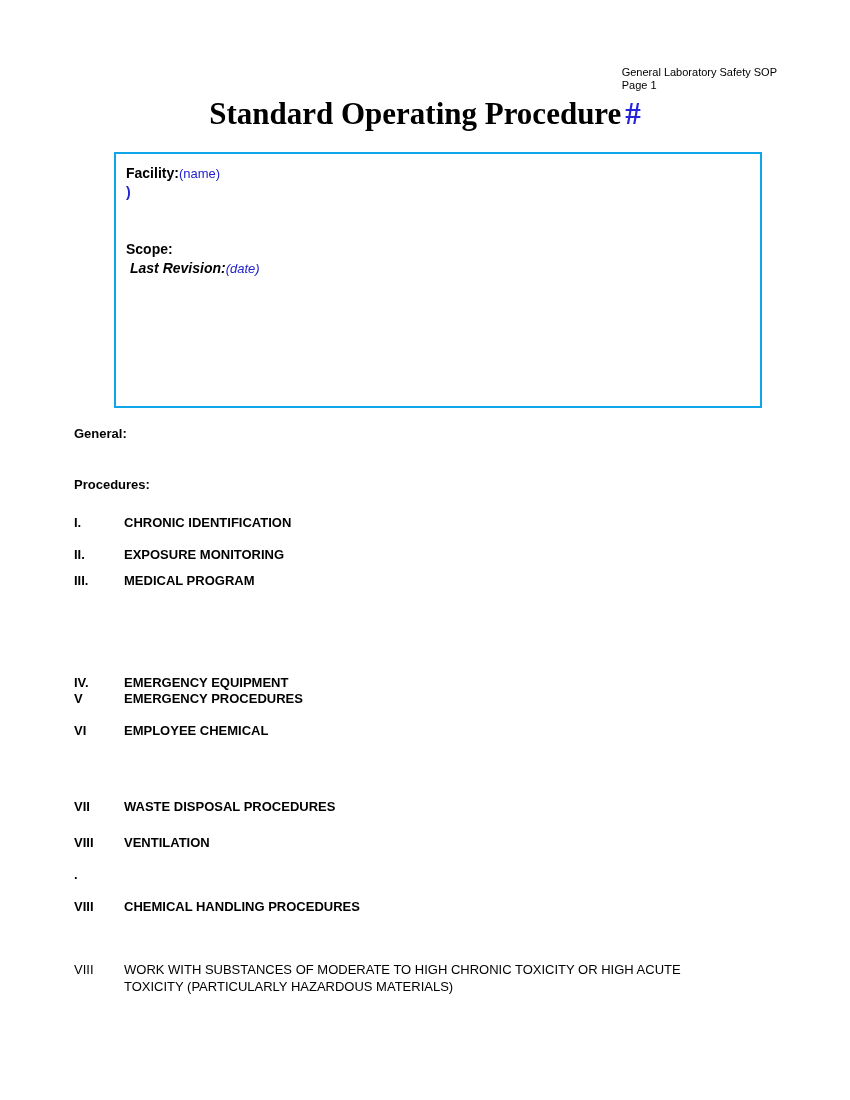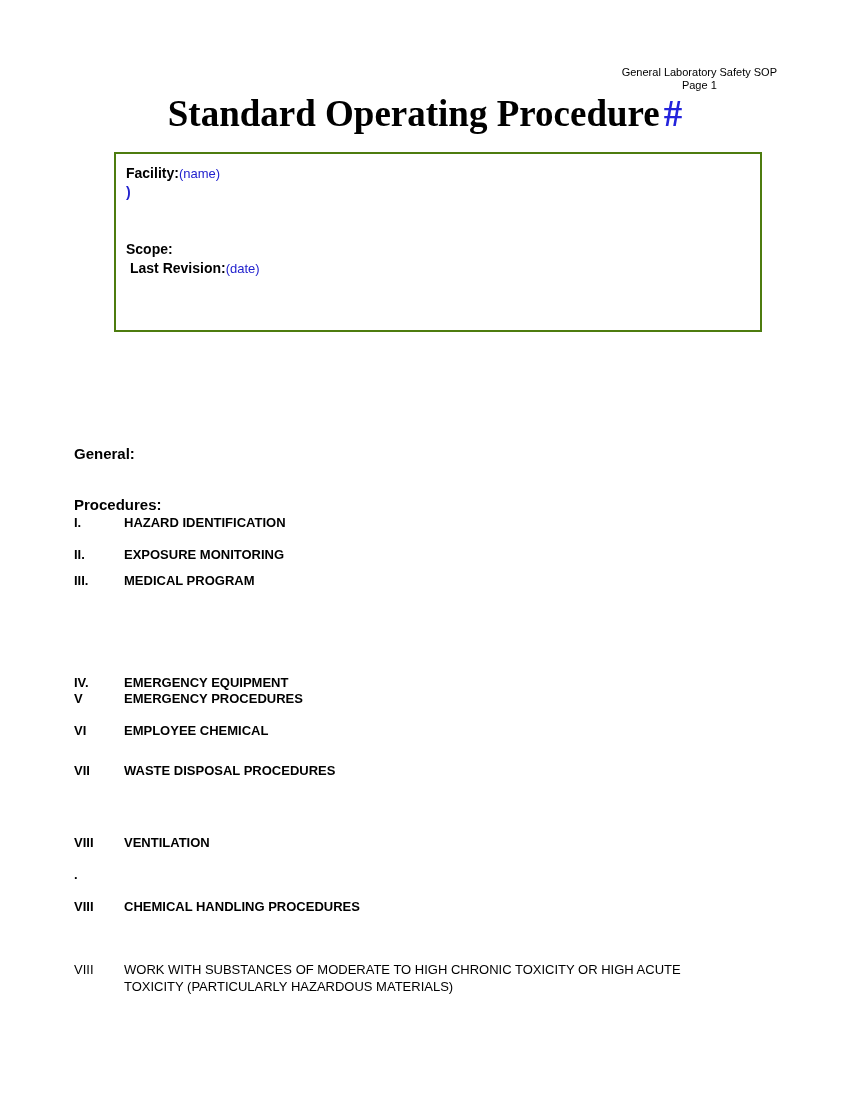--- a/index.html
+++ b/index.html
@@ -14,79 +14,79 @@
     background: #ffffff;
     color: #000000;
     font-family: "Liberation Sans", "DejaVu Sans", sans-serif;
     overflow: hidden;
   }
   
   .running-header {
     position: absolute;
     top: 66px;
     right: 73px;
-    text-align: center;
+    text-align: left;
     font-size: 11px;
     line-height: 13px;
     color: #000000;
   }
   
   .doc-title {
     position: absolute;
     top: 98px;
     left: 0;
     width: 100%;
     margin: 0;
     text-align: center;
     font-family: "Liberation Serif", "DejaVu Serif", serif;
     font-weight: bold;
-    font-size: 37px;
+    font-size: 31px;
     line-height: 32px;
     color: #000000;
   }
   .doc-title .title-number {
     color: #2424dc;
     margin-left: 4px;
   }
   
   .info-box {
     position: absolute;
     left: 114px;
     top: 152px;
     width: 648px;
-    height: 180px;
-    border: 2px solid #4d7c0f;
+    height: 256px;
+    border: 2px solid #0ea5e9;
     box-sizing: border-box;
     padding: 10px 10px 0 10px;
   }
   .info-box .line {
     font-size: 14px;
     line-height: 19px;
     font-weight: bold;
     white-space: pre;
   }
   .info-box .spacer {
     height: 19px;
   }
   .info-box .indent {
     padding-left: 4px;
+    font-style: italic;
   }
   .blue-val {
     color: #2222ce;
     font-weight: normal;
     font-size: 13px;
   }
   
   .section-heading {
     position: absolute;
     left: 74px;
-    font-size: 15px;
+    font-size: 13px;
     font-weight: bold;
     line-height: 18px;
-    margin-top: 20px;
   }
   .general-heading { top: 425px; }
   .procedures-heading { top: 476px; }
   
   .toc-row {
     position: absolute;
     left: 74px;
     display: flex;
     font-size: 13px;
     font-weight: bold;
@@ -101,21 +101,21 @@
   }
   .toc-row.regular {
     font-weight: normal;
   }
   .r0  { top: 514px; }
   .r1  { top: 546px; }
   .r2  { top: 572px; }
   .r3  { top: 674px; }
   .r4  { top: 690px; }
   .r5  { top: 722px; justify-content: flex-end; }
-  .r6  { top: 762px; }
+  .r6  { top: 798px; }
   .r7  { top: 834px; }
   .r8  { top: 866px; }
   .r9  { top: 898px; }
   .r10 { top: 961px; }
 </style>
 </head>
 <body>
 
 <div class="page">
 
@@ -133,21 +133,21 @@
     <div class="spacer"></div>
     <div class="line"><span>Scope:</span></div>
     <div class="line indent"><span>Last Revision:</span><span class="blue-val">(date)</span></div>
   </div>
 
   <div class="section-heading general-heading">General:</div>
   <div class="section-heading procedures-heading">Procedures:</div>
 
   <div class="toc-row r0">
     <span class="toc-num">I.</span>
-    <span class="toc-label">HAZARD IDENTIFICATION</span>
+    <span class="toc-label">CHRONIC IDENTIFICATION</span>
   </div>
   <div class="toc-row r1">
     <span class="toc-num">II.</span>
     <span class="toc-label">EXPOSURE MONITORING</span>
   </div>
   <div class="toc-row r2">
     <span class="toc-num">III.</span>
     <span class="toc-label">MEDICAL PROGRAM</span>
   </div>
   <div class="toc-row r3">

